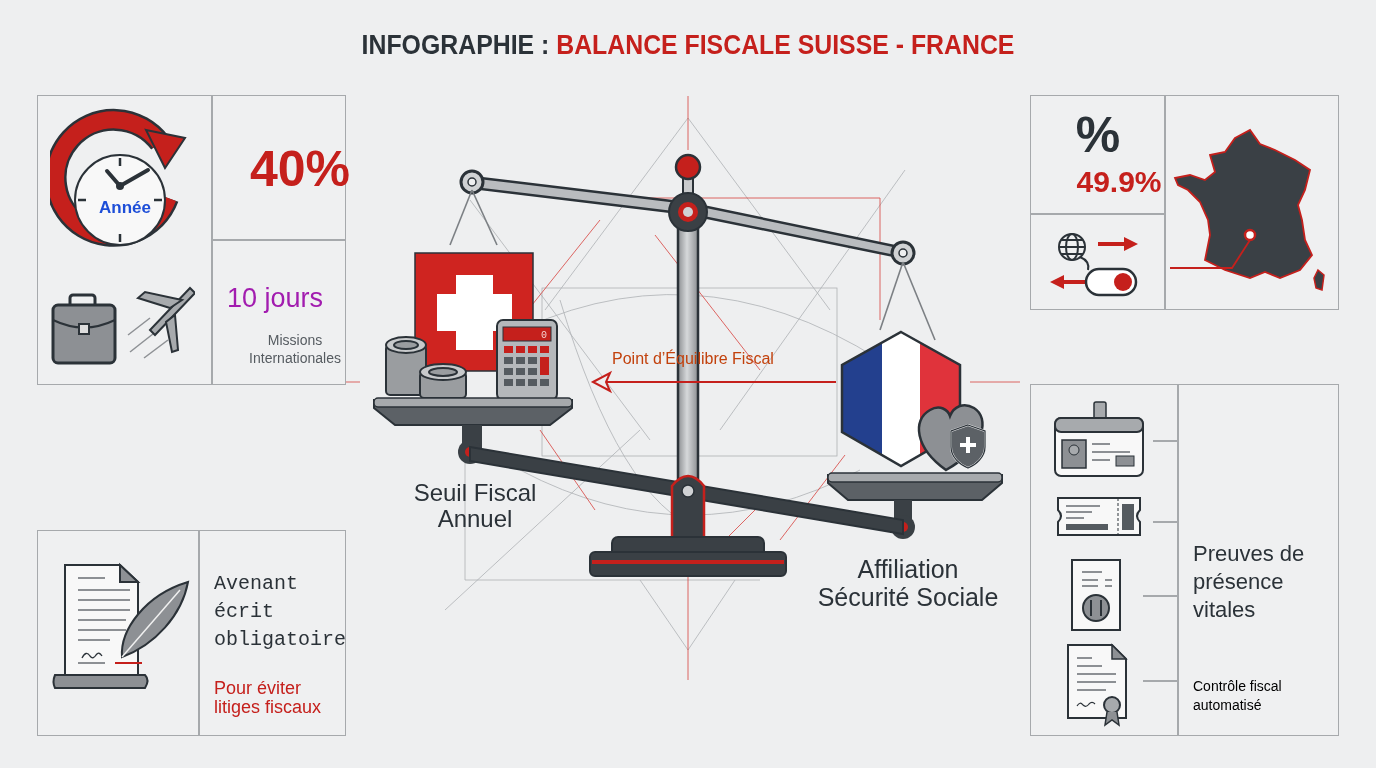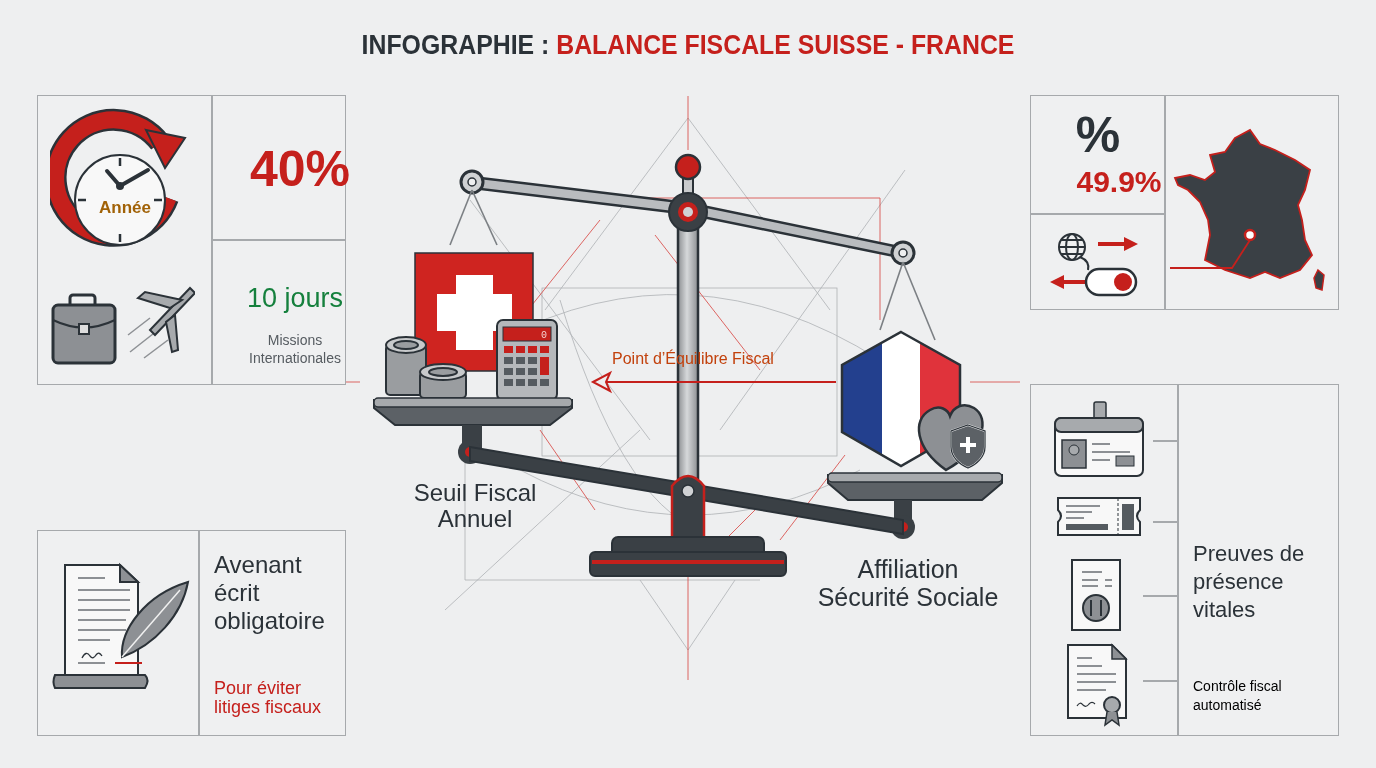--- a/index.html
+++ b/index.html
@@ -203,41 +203,41 @@
   <g stroke="#2b3238" stroke-width="2.5">
     <line x1="70" y1="50" x2="70" y2="58"></line>
       <line x1="70" y1="126" x2="70" y2="134"></line>
     <line x1="28" y1="92" x2="36" y2="92"></line>
       <line x1="104" y1="92" x2="112" y2="92"></line>
   </g>
   <line x1="70" y1="78" x2="57" y2="63" stroke="#2b3238" stroke-width="4" stroke-linecap="round"></line>
   <line x1="70" y1="78" x2="98" y2="62" stroke="#2b3238" stroke-width="4" stroke-linecap="round"></line>
   <circle cx="70" cy="78" r="4" fill="#2b3238"></circle>
 </svg>
-<div class="abs center" style="left:75px; top:198px; width:100px; font-size:17px; font-weight:bold; color:#a16207;">Année</div>
+<div class="abs center" style="left:75px; top:198px; width:100px; font-size:17px; font-weight:bold; color:#1d4ed8;">Année</div>
 <div class="abs big-red center" style="left:212px; top:140px; width:134px; font-size:50px;">40%</div>
 <svg class="abs" style="left:50px; top:280px;" width="145" height="90" viewBox="0 0 145 90">
   <g>
     <rect x="20" y="15" width="25" height="12" rx="3" fill="none" stroke="#2b3238" stroke-width="3"></rect>
     <rect x="3" y="25" width="62" height="58" rx="5" fill="#8d9094" stroke="#2b3238" stroke-width="3"></rect>
     <path d="M 3 40 Q 34 55 65 40" fill="none" stroke="#2b3238" stroke-width="2"></path>
     <rect x="29" y="44" width="10" height="10" fill="#ddd" stroke="#2b3238" stroke-width="2"></rect>
   </g>
   <g>
     <g stroke="#8d9094" stroke-width="1.5">
       <line x1="78" y1="55" x2="100" y2="38"></line>
         <line x1="80" y1="72" x2="108" y2="50"></line>
         <line x1="94" y1="78" x2="118" y2="60"></line>
     </g>
     <path d="M 140 8 L 100 50 L 105 55 L 145 13 Z" fill="#a7aaad" stroke="#2b3238" stroke-width="2"></path>
     <path d="M 120 28 L 88 18 L 95 12 L 132 20 Z" fill="#a7aaad" stroke="#2b3238" stroke-width="2"></path>
     <path d="M 125 35 L 128 70 L 122 72 L 116 42 Z" fill="#a7aaad" stroke="#2b3238" stroke-width="2"></path>
   </g>
 </svg>
-<div class="abs center" style="left:228px; top:283px; width:134px; font-size:27px; color:#15803d;">10 jours</div>
+<div class="abs center" style="left:208px; top:283px; width:134px; font-size:27px; color:#a21caf;">10 jours</div>
 <div class="abs center" style="left:228px; top:331px; width:134px; font-size:14px; color:#555b60; line-height:18px;">
   <div>Missions</div>
   <div>Internationales</div>
 </div>
 
 <div class="panel" style="left:1030px; top:95px; width:309px; height:215px;"></div>
 <div class="vline" style="left:1164px; top:95px; height:215px;"></div>
 <div class="hline" style="left:1030px; top:213px; width:135px;"></div>
 <div class="abs center" style="left:1031px; top:106px; width:134px; font-size:50px; font-weight:bold; color:#2b3238;">%</div>
 <div class="abs big-red center" style="left:1031px; top:165px; width:134px; font-size:30px;">49.9%</div>
@@ -282,21 +282,21 @@
     <line x1="28" y1="70" x2="76" y2="70"></line>
     <line x1="28" y1="80" x2="60" y2="80"></line>
     <line x1="28" y1="103" x2="55" y2="103"></line>
   </g>
   <path d="M 32 98 q 4 -8 8 -2 q 3 4 6 -1 q 3 -4 6 1" fill="none" stroke="#2b3238" stroke-width="1.3"></path>
   <line x1="65" y1="103" x2="92" y2="103" stroke="#c5201c" stroke-width="2"></line>
   <path d="M 5 115 L 95 115 Q 100 120 95 128 L 5 128 Q 2 122 5 115 Z" fill="#8d9094" stroke="#2b3238" stroke-width="2"></path>
   <path d="M 72 97 C 70 70 95 35 138 22 C 132 55 105 85 72 97 Z" fill="#8d9094" stroke="#2b3238" stroke-width="2"></path>
   <line x1="72" y1="97" x2="130" y2="30" stroke="#f0f0f0" stroke-width="1.5"></line>
 </svg>
-<div class="abs" style="left:214px; top:551px; font-size:24px; line-height:28px; color:#2b3238;">
+<div class="abs" style="left:214px; top:570px; font-size:20px; line-height:28px; color:#2b3238;font-family:Liberation Mono, monospace;">
   <div>Avenant</div>
   <div>écrit</div>
   <div>obligatoire</div>
 </div>
 <div class="abs" style="left:214px; top:679px; font-size:18px; line-height:19px; color:#c5201c;">
   <div>Pour éviter</div>
   <div>litiges fiscaux</div>
 </div>
 
 <div class="panel" style="left:1030px; top:384px; width:309px; height:352px;"></div>

